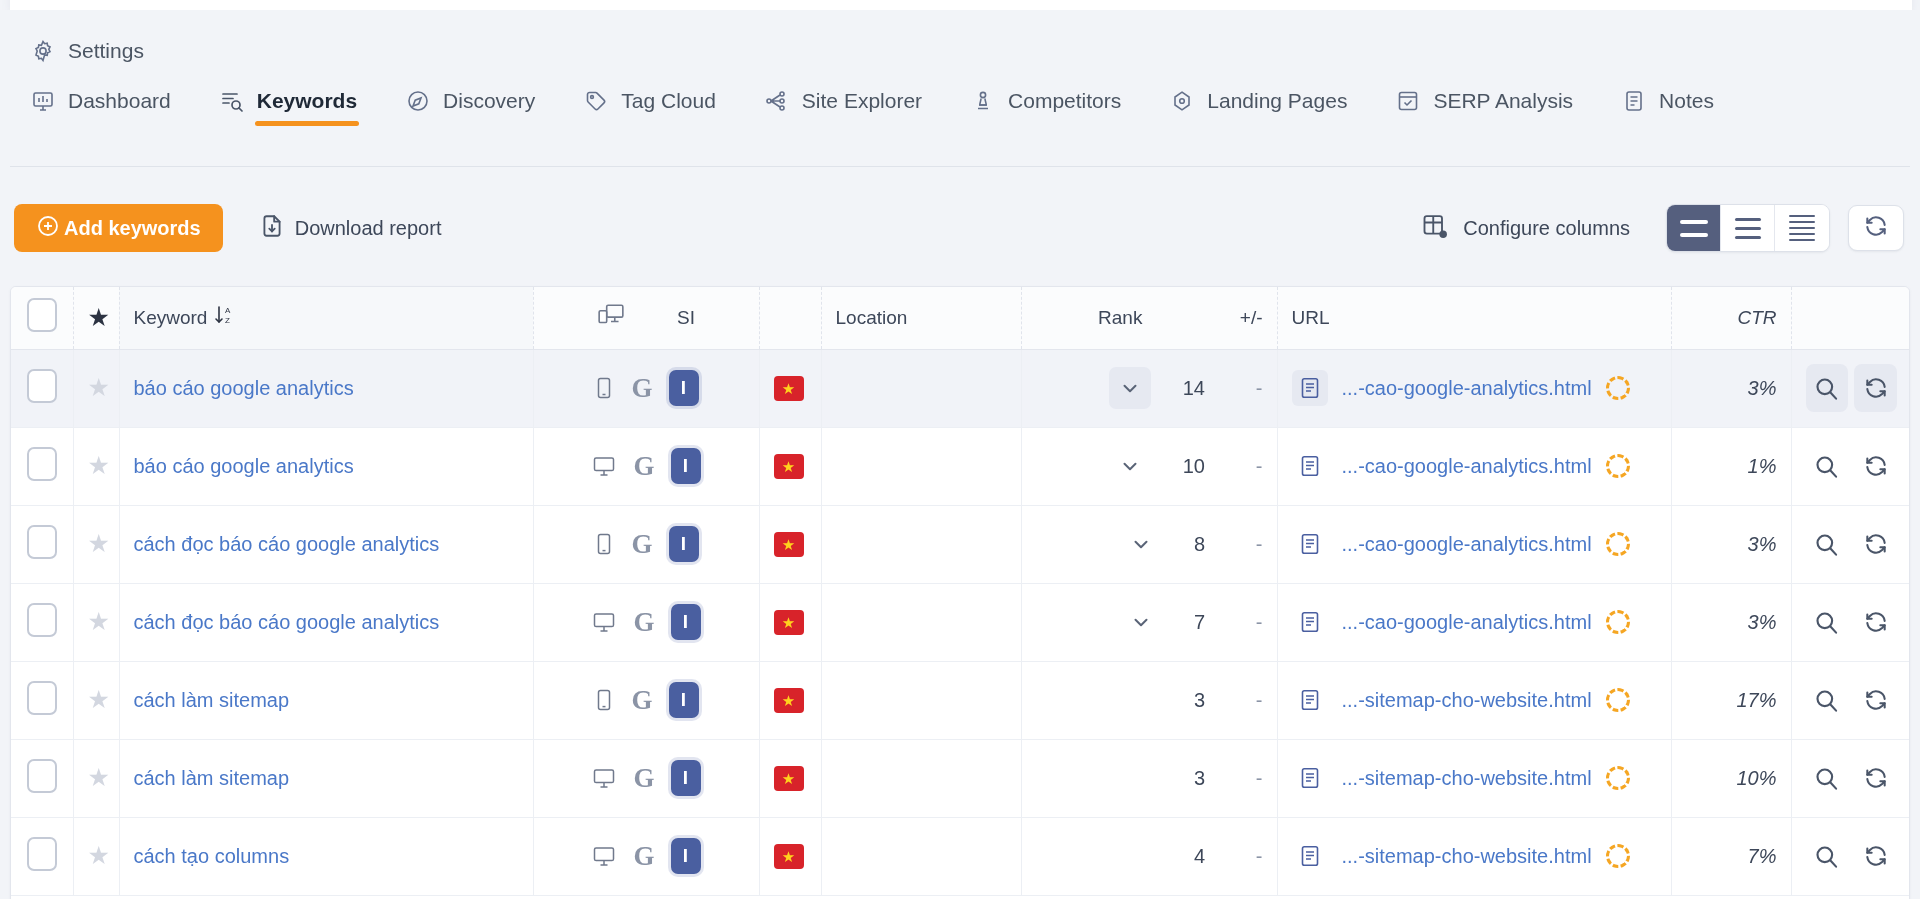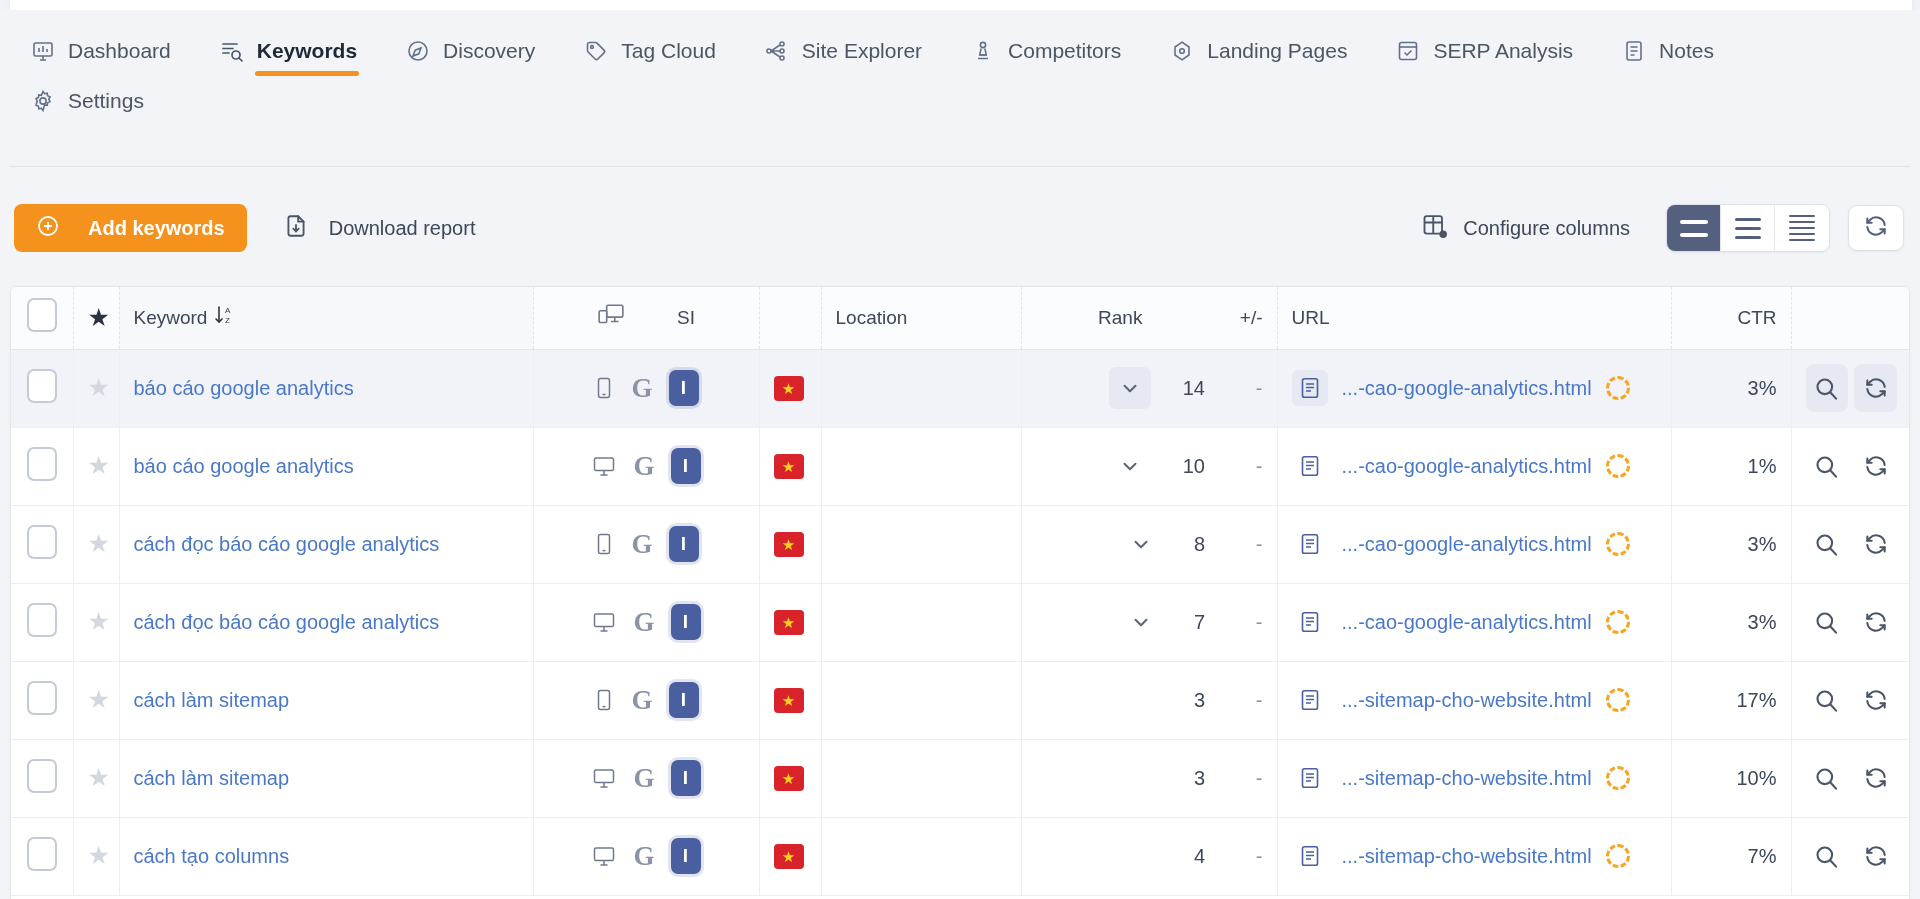--- a/index.html
+++ b/index.html
@@ -51,32 +51,32 @@
     position: absolute; top: 166px; left: 10px; width: 1900px; height: 1px;
     background: #dfe3ea;
   }
 
   
   .toolbar {
     position: absolute; top: 186px; left: 0; width: 1920px; height: 84px;
     display: flex; align-items: center;
   }
   .btn-primary {
-    display: flex; align-items: center; gap: 28px;
+    display: flex; align-items: center; gap: 4px;
     background: #f5921e; color: #ffffff;
     border: none; border-radius: 8px;
     height: 48px; padding: 0 22px;
     margin-left: 14px;
     font-size: 20px; font-weight: bold;
     font-family: "Liberation Sans", sans-serif;
     cursor: pointer;
     justify-content: flex-end;
   }
   .btn-plain {
-    display: flex; align-items: center; gap: 20px;
+    display: flex; align-items: center; gap: 10px;
     background: transparent; border: none;
     height: 48px; padding: 0 14px;
     margin-left: 22px;
     font-size: 20px; color: #3d4759;
     font-family: "Liberation Sans", sans-serif;
     cursor: pointer; white-space: nowrap;
   }
   .spacer { flex: 1 1 auto; }
   .btn-config {
     display: flex; align-items: center; gap: 14px;
@@ -142,21 +142,21 @@
 
   .c-check  { width: 62px;  text-align: center; }
   .c-star   { width: 46px;  text-align: center; }
   .c-kw     { width: 414px; text-align: left; }
   .c-si     { width: 226px; text-align: center; }
   .c-flag   { width: 62px;  text-align: center; }
   .c-loc    { width: 200px; text-align: left; }
   .c-rank   { width: 198px; text-align: center; }
   .c-pm     { width: 58px;  text-align: right; }
   .c-url    { width: 394px; text-align: center; }
-  .c-ctr    { width: 120px; text-align: right; }
+  .c-ctr    { width: 120px; text-align: right; font-style: italic; }
   .c-act    { width: 120px; text-align: center; }
 
   .chkbox {
     width: 30px; height: 34px; border: 2px solid #c4cad6;
     border-radius: 7px; background: #fff; display: inline-block;
     cursor: pointer;
   }
   .star { color: #d3d7e0; font-size: 25px; cursor: pointer; line-height: 1; }
   .star-hd { color: #2c3342; font-size: 25px; line-height: 1; cursor: pointer;}
   .kw-link { color: #4a78c8; font-size: 20px; cursor: pointer; }
@@ -206,20 +206,31 @@
   .pm { color: #8b94a6; font-size: 20px; }
 </style>
 </head>
 <body>
 
 <div class="top-strip">
   <div class="top-panel-edge"></div>
 </div>
 
 <div class="nav">
+  <div class="nav-row second">
+      <div class="tab">
+        <span class="ico">
+          <svg width="24" height="24" viewBox="0 0 24 24" fill="none" stroke="currentColor" stroke-width="1.6">
+            <circle cx="12" cy="12" r="3.1"></circle>
+            <path d="M12 2.6l1.6 2.1 2.6-.5.4 2.6 2.4 1.1-1.2 2.4 1.2 2.4-2.4 1.1-.4 2.6-2.6-.5L12 21.4l-1.6-2.1-2.6.5-.4-2.6-2.4-1.1L6.2 12 5 9.6l2.4-1.1.4-2.6 2.6.5z"></path>
+          </svg>
+        </span>
+        <span>Settings</span>
+      </div>
+    </div>
   <div class="nav-row first">
       <div class="tab">
         <span class="ico">
           <svg width="24" height="24" viewBox="0 0 24 24" fill="none" stroke="currentColor" stroke-width="1.6" stroke-linejoin="round">
             <rect x="3" y="4" width="18" height="13" rx="1.6"></rect>
             <path d="M9 21h6M12 17v4"></path>
             <path d="M8 13V9M12 13V7M16 13v-3"></path>
           </svg>
         </span>
         <span>Dashboard</span>
@@ -294,31 +305,20 @@
         <span>SERP Analysis</span>
       </div>
       <div class="tab">
         <span class="ico">
           <svg width="24" height="24" viewBox="0 0 24 24" fill="none" stroke="currentColor" stroke-width="1.6" stroke-linejoin="round">
             <rect x="5" y="3" width="14" height="18" rx="2"></rect>
             <path d="M8.5 8h7M8.5 12h7M8.5 16h4"></path>
           </svg>
         </span>
         <span>Notes</span>
-      </div>
-    </div>
-  <div class="nav-row second">
-      <div class="tab">
-        <span class="ico">
-          <svg width="24" height="24" viewBox="0 0 24 24" fill="none" stroke="currentColor" stroke-width="1.6">
-            <circle cx="12" cy="12" r="3.1"></circle>
-            <path d="M12 2.6l1.6 2.1 2.6-.5.4 2.6 2.4 1.1-1.2 2.4 1.2 2.4-2.4 1.1-.4 2.6-2.6-.5L12 21.4l-1.6-2.1-2.6.5-.4-2.6-2.4-1.1L6.2 12 5 9.6l2.4-1.1.4-2.6 2.6.5z"></path>
-          </svg>
-        </span>
-        <span>Settings</span>
       </div>
     </div>
 </div>
 <div class="nav-divider"></div>
 
 <div class="toolbar">
   <button class="btn-primary">
     <span class="ic">
       <svg width="24" height="24" viewBox="0 0 24 24" fill="none" stroke="#fff" stroke-width="1.8">
         <circle cx="12" cy="12" r="9"></circle>

